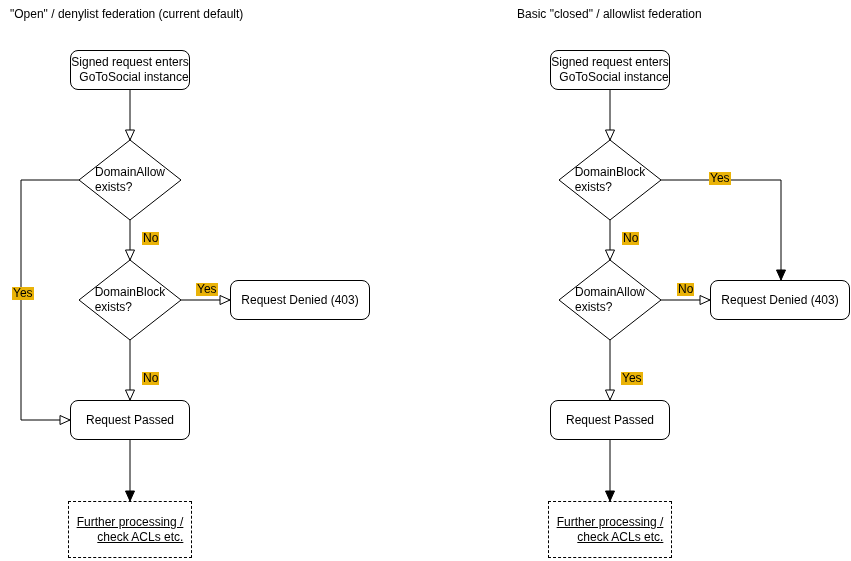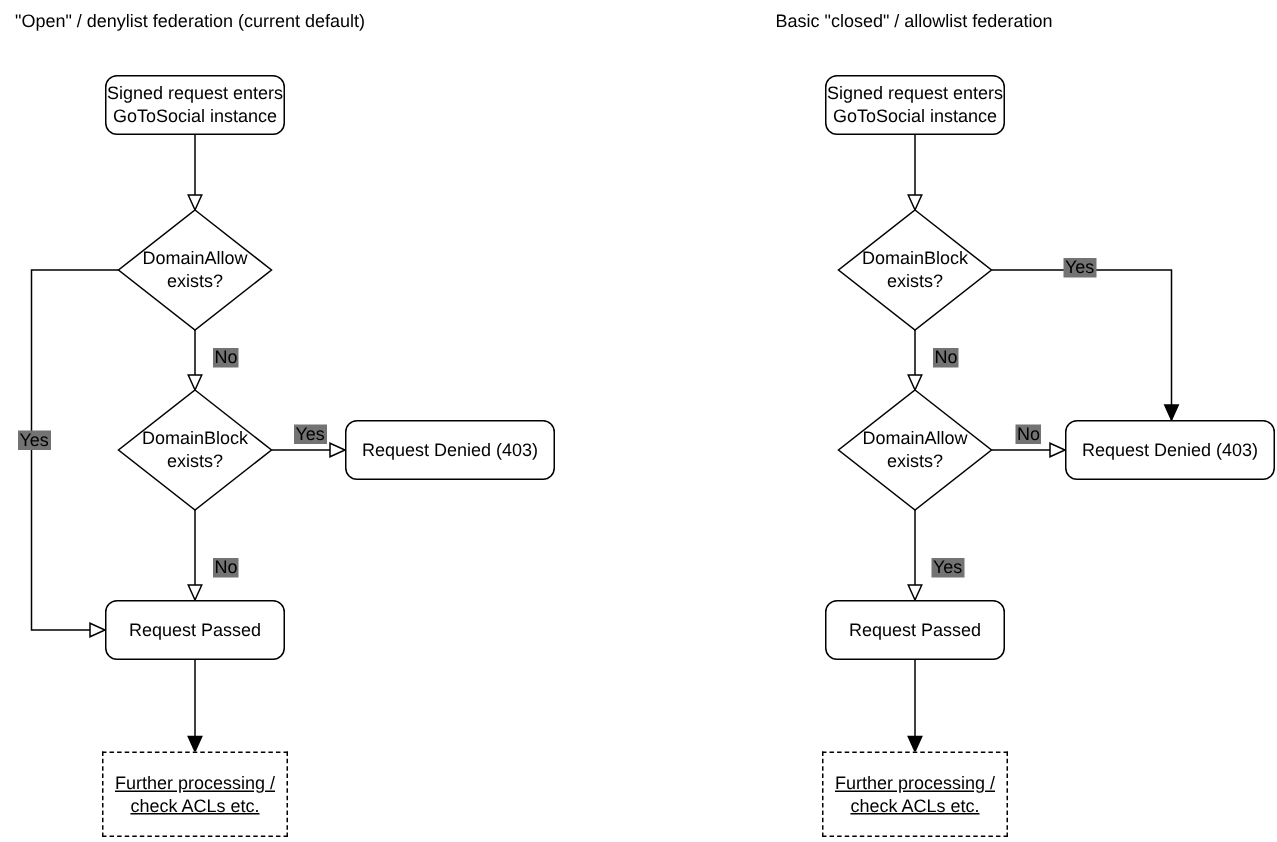--- a/index.html
+++ b/index.html
@@ -17,47 +17,47 @@
     position:absolute;
     white-space:nowrap;
     line-height:14px;
   }
   .node{
     position:absolute;
     box-sizing:border-box;
     display:flex;
     align-items:center;
     justify-content:center;
-    text-align:center;
+    text-align:right;
     white-space:pre-line;
     line-height:15px;
     background:#ffffff;
   }
   .rounded{
     border:1px solid #000000;
     border-radius:8px;
   }
   .dashed{
     border:1px dashed #000000;
     border-radius:0;
     text-decoration:underline;
   }
   .diamond-label{
     position:absolute;
     display:flex;
     align-items:center;
     justify-content:center;
-    text-align:center;
+    text-align:left;
     white-space:pre-line;
     line-height:15px;
     background:transparent;
   }
   .edge-label{
     position:absolute;
-    background:#737373;
+    background:#eab308;
     padding:0 1px;
     line-height:13px;
     white-space:nowrap;
   }
 </style>
 </head>
 <body>
 
 <div class="canvas">
 

